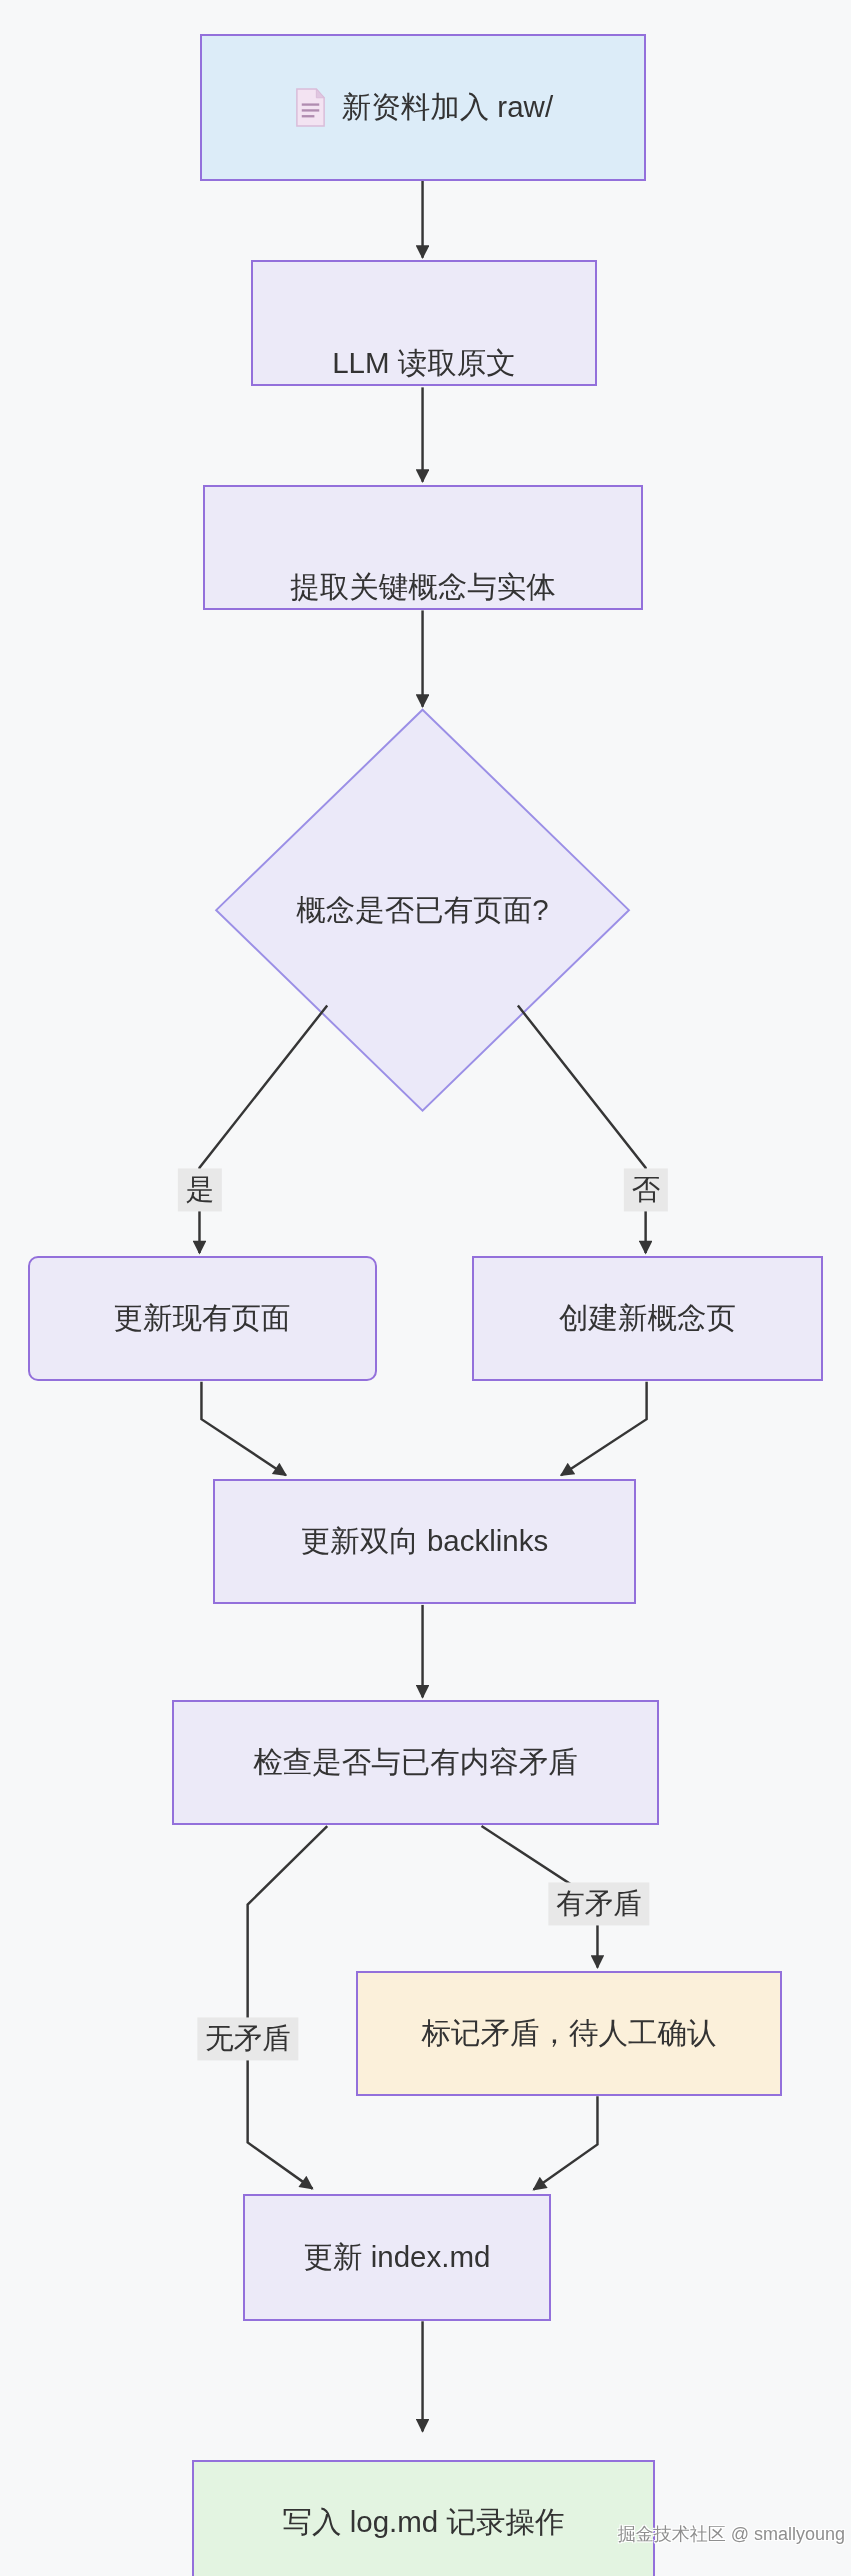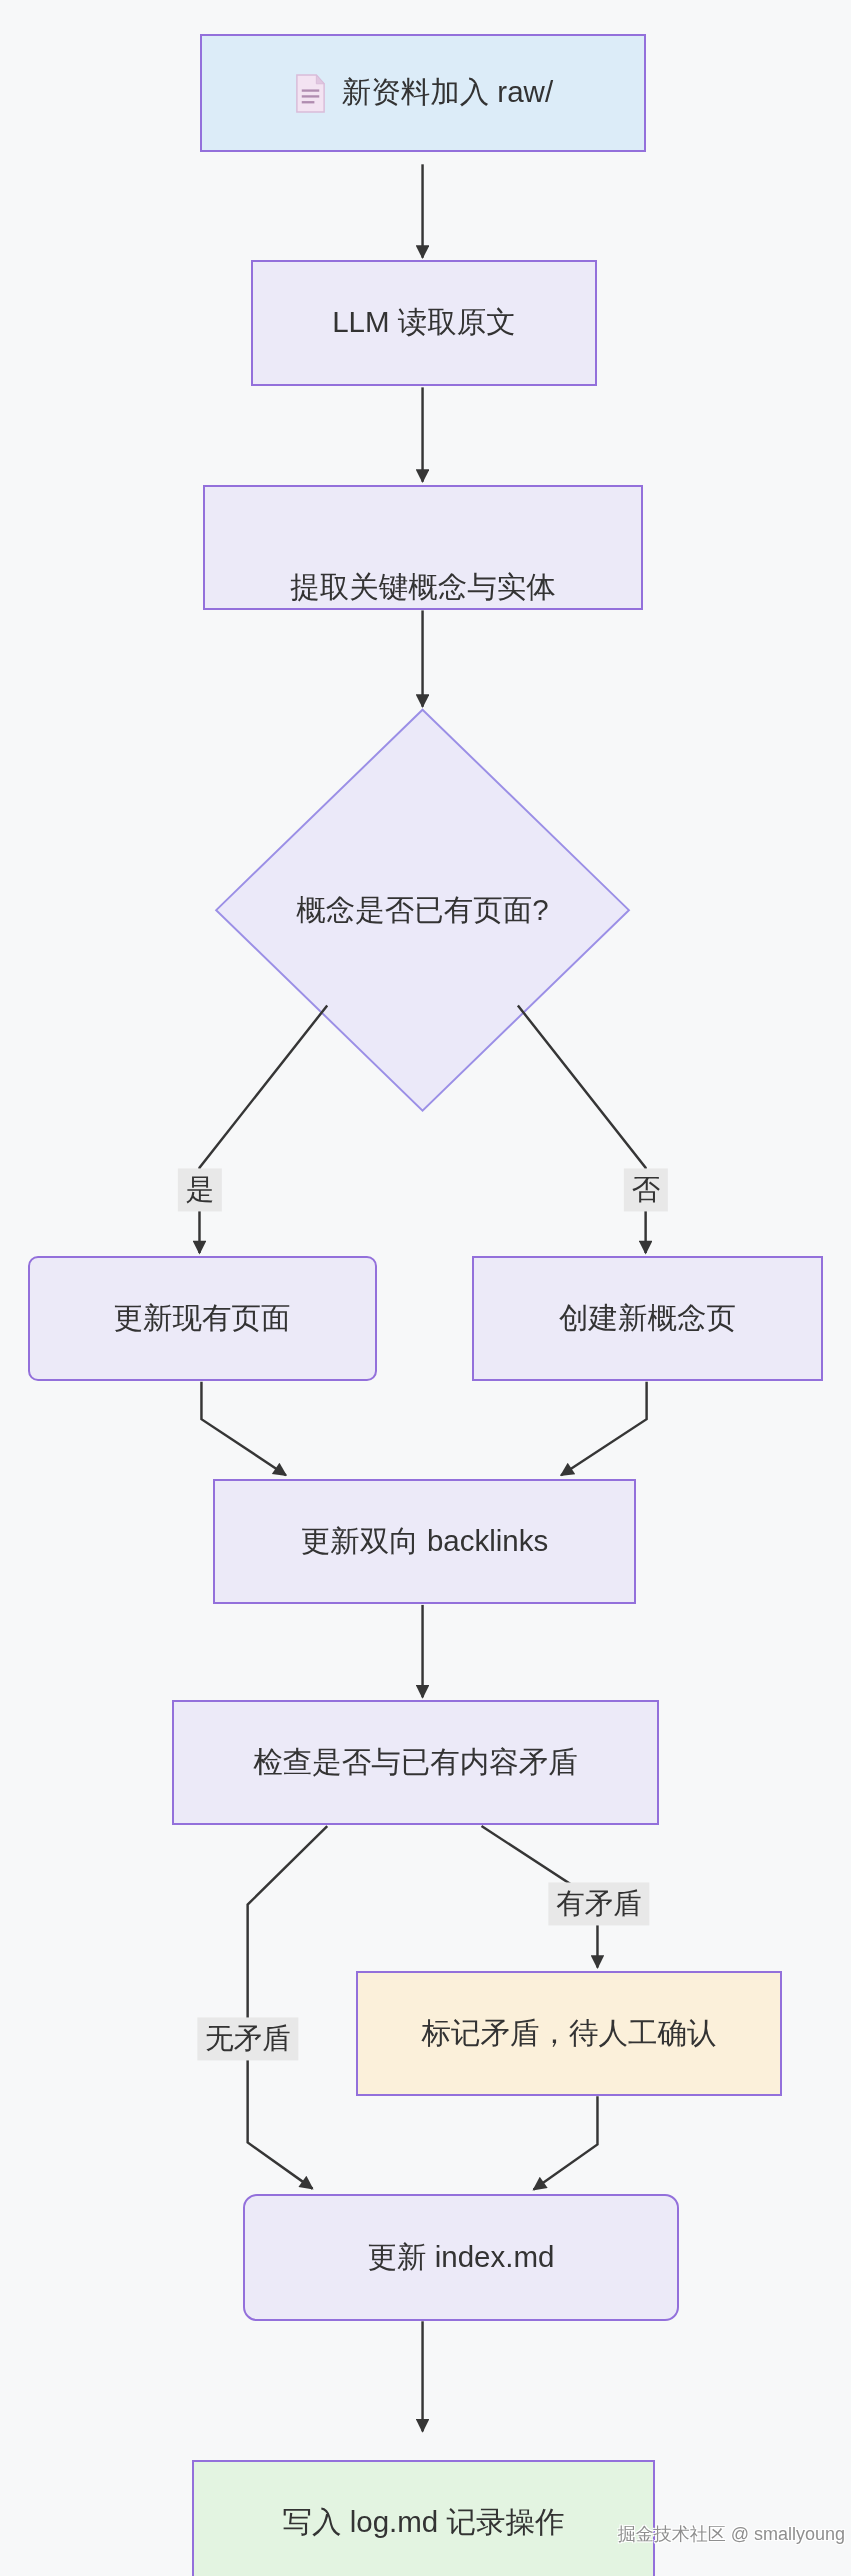--- a/index.html
+++ b/index.html
@@ -72,34 +72,34 @@
 
     <polyline class="edge" points="333,1858 252,1938 252,2180 318,2227" marker-end="url(#arrowhead)"></polyline>
 
     <polyline class="edge" points="490,1858 608,1935 608,2002" marker-end="url(#arrowhead)"></polyline>
 
     <polyline class="edge" points="608,2133 608,2182 543,2228" marker-end="url(#arrowhead)"></polyline>
 
     <polyline class="edge" points="430,2362 430,2474" marker-end="url(#arrowhead)"></polyline>
   </svg>
 
-  <div class="node raw" style="left:200px;top:34px;width:446px;height:118px;">
+  <div class="node raw" style="left:200px;top:34px;width:446px;height:147px;">
     <span class="doc-icon">
       <svg width="35" height="41" viewBox="0 0 36 42">
         <path d="M4 2 h20 l8 9 v29 h-28 z" fill="#f3e3f2" stroke="#d9bcd9" stroke-width="1.5"></path>
         <path d="M24 2 l8 9 h-8 z" fill="#e0c6e0" stroke="#d9bcd9" stroke-width="1"></path>
         <line x1="9" y1="18" x2="27" y2="18" stroke="#b08cb0" stroke-width="2.4"></line>
         <line x1="9" y1="24" x2="27" y2="24" stroke="#b08cb0" stroke-width="2.4"></line>
         <line x1="9" y1="30" x2="22" y2="30" stroke="#b08cb0" stroke-width="2.4"></line>
       </svg>
     </span>
     <span>新资料加入 raw/</span>
   </div>
 
-  <div class="node" style="left:251px;top:260px;width:346px;height:126px;">
+  <div class="node" style="left:251px;top:260px;width:346px;height:126px;align-items:flex-end;">
     <span>LLM 读取原文</span>
   </div>
 
   <div class="node" style="left:203px;top:485px;width:440px;height:125px;align-items:flex-end;">
     <span>提取关键概念与实体</span>
   </div>
 
   <div class="diamond-label" style="left:226px;top:881px;width:393px;height:59px;">
     <span>概念是否已有页面?</span>
   </div>
@@ -117,21 +117,21 @@
   </div>
 
   <div class="node" style="left:172px;top:1700px;width:487px;height:125px;">
     <span>检查是否与已有内容矛盾</span>
   </div>
 
   <div class="node conflict" style="left:356px;top:1971px;width:426px;height:125px;">
     <span>标记矛盾，待人工确认</span>
   </div>
 
-  <div class="node" style="left:243px;top:2194px;width:436px;height:127px;border-radius:14px;">
+  <div class="node" style="left:243px;top:2194px;width:308px;height:127px;">
     <span>更新 index.md</span>
   </div>
 
   <div class="node log" style="left:192px;top:2434px;width:463px;height:126px;margin-top:26px;">
     <span>写入 log.md 记录操作</span>
   </div>
 
   <div class="edge-label" style="left:200px;top:1190px;">是</div>
   <div class="edge-label" style="left:646px;top:1190px;">否</div>
   <div class="edge-label" style="left:599px;top:1904px;">有矛盾</div>

